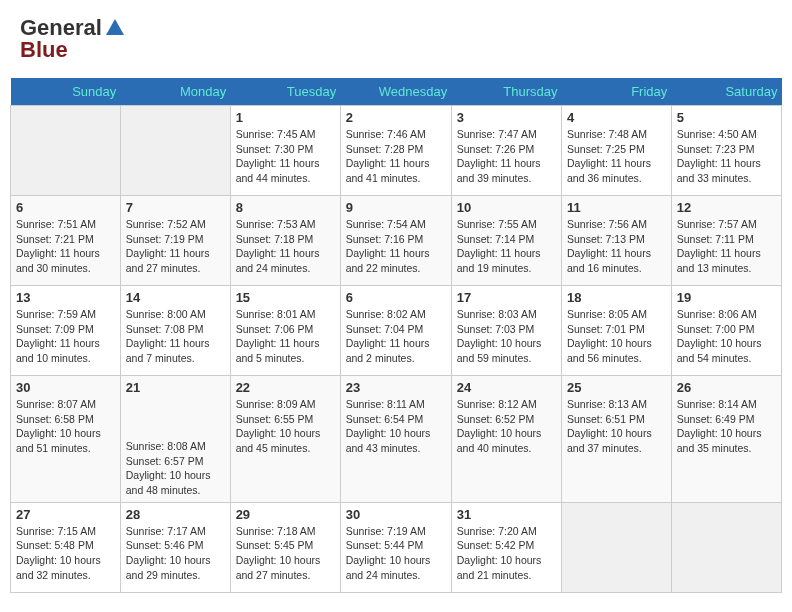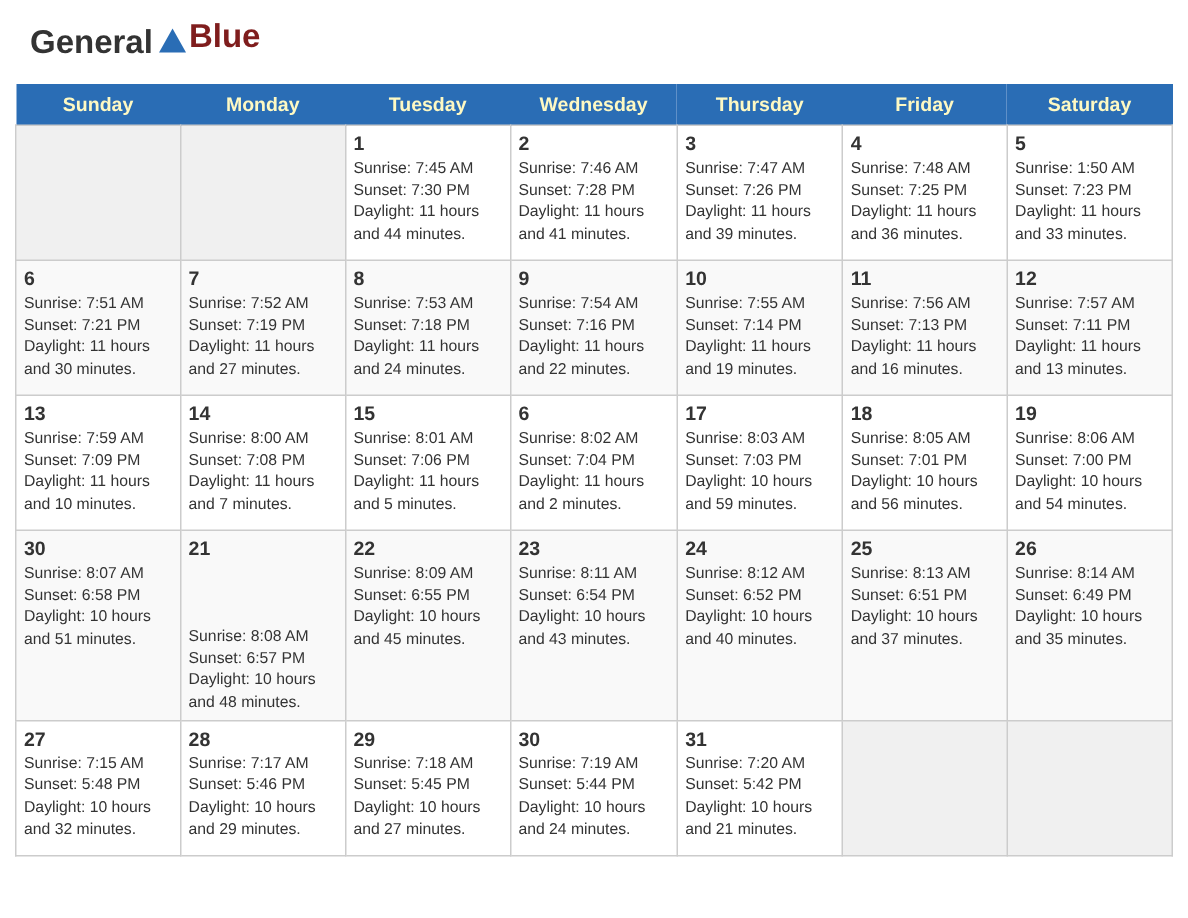--- a/index.html
+++ b/index.html
@@ -12,21 +12,21 @@
     }
     .header {
       display: flex;
       justify-content: space-between;
       align-items: flex-start;
       margin-bottom: 10px;
       padding: 5px 10px;
     }
     .logo {
       display: flex;
-      flex-direction: row;
+      flex-direction: column;
       align-items: flex-start;
     }
     .title-block {
       text-align: right;
     }
     .month-title {
       font-size: 32px;
       font-weight: bold;
       color: #333;
     }
@@ -34,25 +34,25 @@
       font-size: 16px;
       color: #555;
     }
     table {
       width: 100%;
       border-collapse: collapse;
       font-size: 11px;
     }
     th {
       background-color: #2a6db5;
-      color: #fef9c3;
+      color: #5eead4;
       padding: 6px 4px;
-      text-align: center;
+      text-align: right;
       font-size: 13px;
-      font-weight: bold;
+      font-weight: normal;
     }
     td {
       border: 1px solid #ccc;
       vertical-align: top;
       padding: 4px 5px;
       width: 113px;
       min-height: 80px;
       background: #fff;
     }
     tr:nth-child(even) td {
@@ -127,21 +127,21 @@
 Daylight: 11 hours and 39 minutes.</div>
         </td>
         <td>
           <span class="day-num">4</span>
           <div class="day-info" style="white-space: pre-line;">Sunrise: 7:48 AM
 Sunset: 7:25 PM
 Daylight: 11 hours and 36 minutes.</div>
         </td>
         <td>
           <span class="day-num">5</span>
-          <div class="day-info" style="white-space: pre-line;">Sunrise: 1:50 AM
+          <div class="day-info" style="white-space: pre-line;">Sunrise: 4:50 AM
 Sunset: 7:23 PM
 Daylight: 11 hours and 33 minutes.</div>
         </td>
       </tr>
       <tr class="week-row">
         <td>
           <span class="day-num">6</span>
           <div class="day-info" style="white-space: pre-line;">Sunrise: 7:51 AM
 Sunset: 7:21 PM
 Daylight: 11 hours and 30 minutes.</div>

